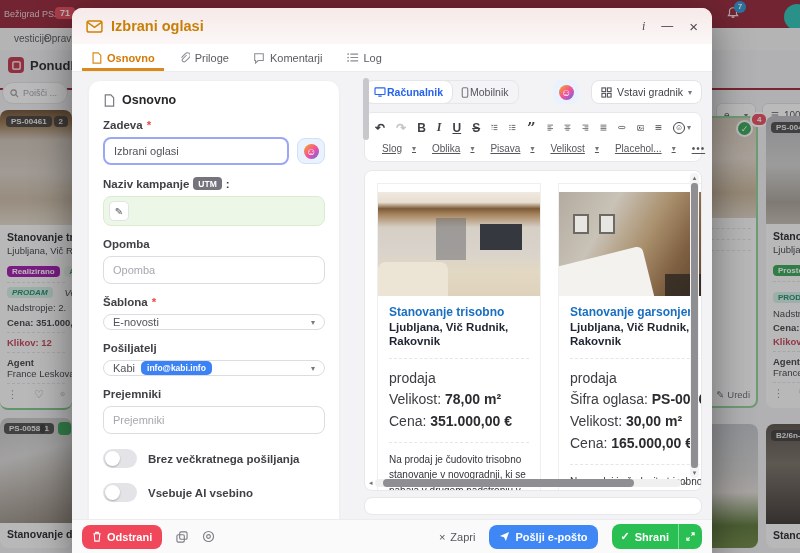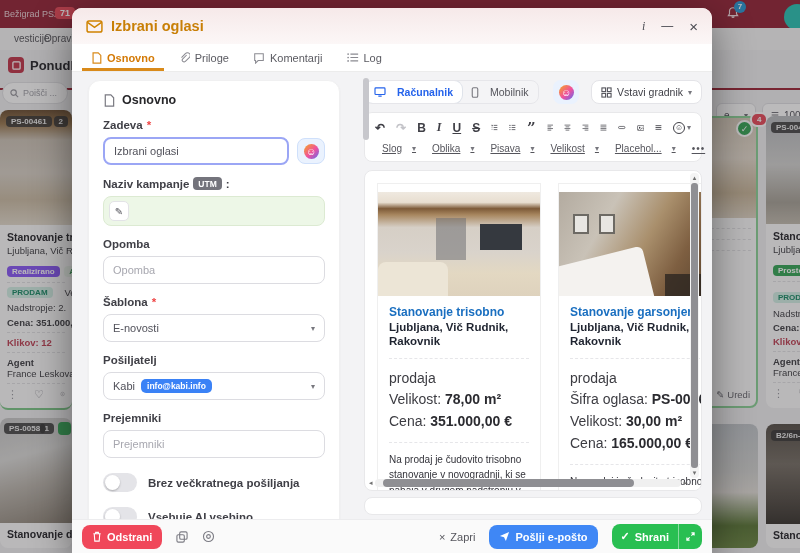--- a/index.html
+++ b/index.html
@@ -14,21 +14,21 @@
   .bell-badge { position:absolute; right:54px; top:1px; background:#2f9bd6; color:#fff; font-size:8px; font-weight:bold; width:12px; height:12px; border-radius:50%; text-align:center; line-height:12px; }
   .avatar { position:absolute; right:-10px; top:4px; width:26px; height:26px; border-radius:50%; background:#2ec4b6; }
   .subnav { position:absolute; top:28px; left:0; right:0; height:22px; background:#f7f6f6; font-size:10px; color:#5b5b60; }
   .subnav span { position:absolute; top:5px; white-space:nowrap; }
   .redline { position:absolute; top:88px; left:0; right:0; height:2px; background:#a02a3c; }
 
   .bg-card { position:absolute; background:#fdfdfd; border-radius:8px; overflow:hidden; }
   .bg-photo { position:relative; width:100%; }
   .pill { display:inline-block; font-size:8px; font-weight:bold; border-radius:4px; padding:1px 5px; }
   .pill-dark { background:rgba(60,60,60,.85); color:#eee; }
-  .pill-red { background:#8b5cf6; color:#fff; }
+  .pill-red { background:#a21caf; color:#fff; }
   .pill-teal { background:#d3efe6; color:#1f8f6b; }
   .pill-green { background:#3aa85b; color:#fff; }
   .pill-greenline { background:#eef7ee; color:#3a9a55; }
   .bg-line { font-size:9.5px; color:#45454a; white-space:nowrap; }
   .bg-dash { border-top:1px dashed #e3e3e6; margin:4px 0; }
   .ghosticon { color:#9a9aa1; font-size:11px; }
   .dim { position:absolute; inset:0; background:rgba(30,28,31,.30); }
 
   
   .modal { position:absolute; left:72px; top:8px; width:640px; height:545px; background:#fff;
@@ -50,35 +50,35 @@
   .req { color:#ef4444; }
   .finput { width:100%; height:28px; border:1px solid #dcdce1; border-radius:8px; font-size:11px; color:#52525b; padding:0 9px; font-family:inherit; background:#fff; }
   .finput::placeholder { color:#a7a7af; }
   .zrow { display:flex; align-items:center; gap:8px; }
   .zrow .finput { border:2px solid #9ba6f5; }
   .sq-btn { width:28px; height:26px; flex:none; border:1px solid #cfe0fb; background:#eaf2fe; border-radius:8px; display:grid; place-items:center; cursor:pointer; }
   .ai-dot { width:15px; height:15px; border-radius:50%; background:linear-gradient(135deg,#f6a821,#ef4fa0 55%,#5b6cf0); color:#fff; font-size:10px; line-height:15px; text-align:center; }
   .badge-utm { background:#74747c; color:#fff; font-size:8.5px; font-weight:bold; padding:1.5px 5px; border-radius:4px; }
   .green-input { height:30px; background:#edf7e7; border:1px solid #dcead2; border-radius:8px; display:flex; align-items:center; padding:0 5px; }
   .brush-btn { width:20px; height:20px; background:#fff; border:1px solid #e3e3e7; border-radius:5px; font-size:10px; color:#55555c; display:grid; place-items:center; cursor:pointer; }
-  .fselect { width:100%; height:28px; border:1px solid #dcdce1; border-radius:8px; display:flex; align-items:center; justify-content:space-between; padding:0 9px; font-size:11px; color:#52525b; background:#fff; cursor:pointer; }
+  .fselect { width:100%; height:16px; border:1px solid #dcdce1; border-radius:8px; display:flex; align-items:center; justify-content:space-between; padding:0 9px; font-size:11px; color:#52525b; background:#fff; cursor:pointer; }
   .caret { font-size:8px; color:#77777e; }
   .mailbadge { background:#3b82f6; color:#fff; font-size:8.5px; font-weight:bold; padding:2px 6px; border-radius:5px; margin-left:6px; }
   .trow { display:flex; align-items:center; gap:11px; margin-top:15px; }
   .toggle { width:34px; height:19px; border-radius:10px; background:#e4e4e8; position:relative; flex:none; cursor:pointer; }
   .toggle::after { content:""; position:absolute; left:2px; top:2px; width:15px; height:15px; border-radius:50%; background:#fff; box-shadow:0 1px 2px rgba(0,0,0,.25); }
   .tlabel { font-size:11.5px; font-weight:bold; color:#3f3f46; }
   .mscroll { position:absolute; left:291px; top:6px; width:6px; height:96%; }
   .mscroll .thumb { width:6px; height:62px; border-radius:3px; background:#c7c7cc; }
 
   
   .m-right { flex:1; padding:8px 10px 0 10px; display:flex; flex-direction:column; min-width:0; }
   .device-row { display:flex; align-items:center; margin-bottom:8px; gap:8px; }
   .dgroup { display:flex; border:1px solid #e6e6ea; background:#f4f4f6; border-radius:8px; overflow:hidden; }
-  .dtab { display:flex; align-items:center; gap:11px; font-size:10.5px; color:#55555c; padding:5px 9px; cursor:pointer; }
+  .dtab { display:flex; align-items:center; gap:1px; font-size:10.5px; color:#55555c; padding:5px 9px; cursor:pointer; }
   .dtab.active { background:#fff; color:#2563eb; font-weight:bold; border-radius:8px; box-shadow:0 0 0 1px #dfe3ea; }
   .insert-btn { margin-left:4px; display:flex; align-items:center; gap:5px; border:1px solid #e4e4e8; background:#fff; border-radius:8px; font-size:10.5px; color:#3f3f46; padding:5px 9px; cursor:pointer; }
   .ai-round { margin-left:auto; width:26px; height:24px; border-radius:8px; background:#eaf2fe; display:grid; place-items:center; cursor:pointer; }
   .etoolbar { background:#fff; border:1px solid #e8e8ea; border-radius:8px; padding:7px 10px 5px; margin-bottom:8px; }
   .trow1 { display:flex; align-items:center; gap:11px; color:#3f3f46; }
   .trow1 .tch { font-size:12px; font-weight:bold; cursor:pointer; }
   .tch.i { font-style:italic; font-family:"Liberation Serif",serif; }
   .tch.u { text-decoration:underline; }
   .tch.s { text-decoration:line-through; }
   .tch.dis { color:#c3c3c8; }
@@ -164,21 +164,21 @@
       <span class="pill pill-dark" style="position:absolute;right:4px;top:6px;">2</span>
     </div>
     <div style="padding:6px 7px;">
       <div style="font-size:10.5px;font-weight:bold;color:#2b2b30;white-space:nowrap;">Stanovanje trisob</div>
       <div class="bg-line" style="margin-top:2px;">Ljubljana, Vič Rudn</div>
       <div style="margin-top:4px;white-space:nowrap;">
         <span class="pill pill-red">Realizirano</span>
         <span class="pill pill-greenline">Aktiven</span>
       </div>
       <div class="bg-dash"></div>
-      <div style="white-space:nowrap;display:flex;gap:12px;align-items:center;">
+      <div style="white-space:nowrap;display:flex;gap:12px;align-items:center;font-style:italic;">
         <span class="pill pill-teal">PRODAM</span>
         <span class="bg-line">Velikost: 7</span>
       </div>
       <div class="bg-line" style="margin-top:4px;">Nadstropje: 2.</div>
       <div class="bg-line" style="margin-top:4px;font-weight:bold;">Cena: 351.000,00 €</div>
       <div class="bg-dash"></div>
       <div class="bg-line" style="color:#c0475a;font-weight:bold;">Klikov: 12</div>
       <div class="bg-dash"></div>
       <div class="bg-line" style="font-weight:bold;">Agent</div>
       <div class="bg-line">France Leskovar</div>

